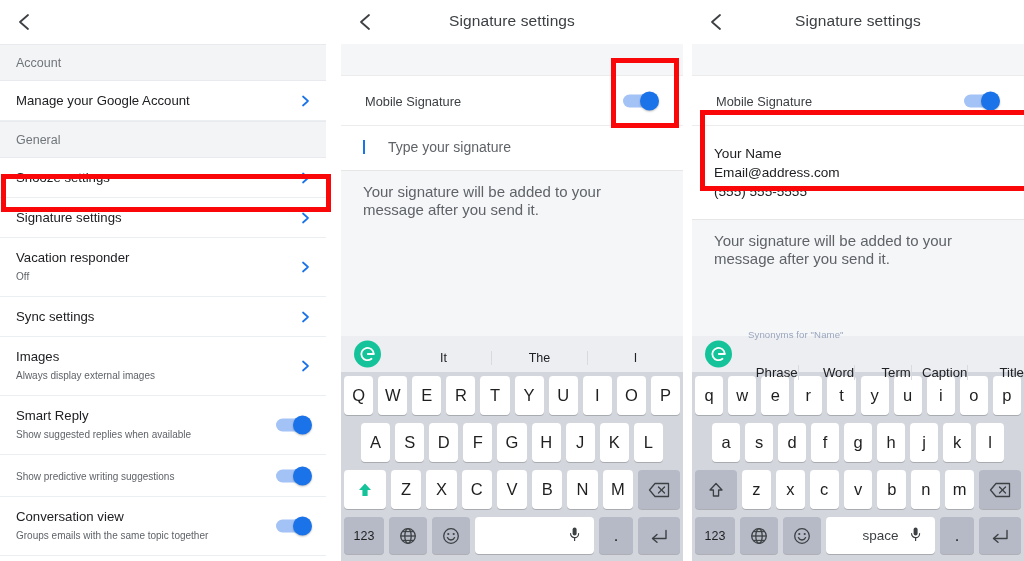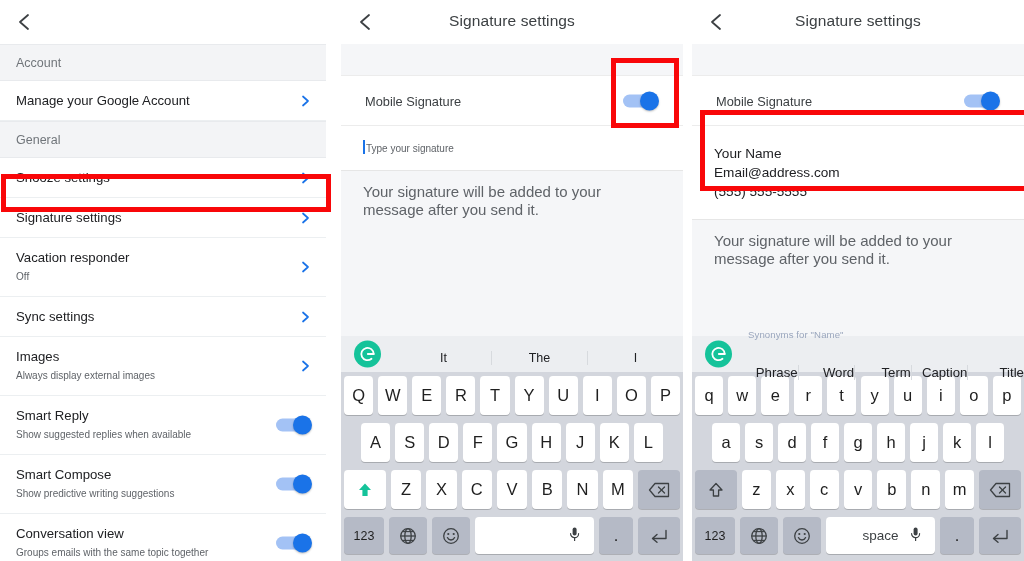--- a/index.html
+++ b/index.html
@@ -81,21 +81,21 @@
     font-size: 12.8px; color: #3c4043;
   }
   .sig-input {
     position: relative; background: #fff; padding: 12px 20px 14px 22px;
     border-bottom: 1px solid #e6e6e6; min-height: 42px;
   }
   .caret {
     display: inline-block; width: 2px; height: 14px;
     background: #1a73e8; vertical-align: -2px; margin-right: 1px;
   }
-  .sig-placeholder { font-size: 10px; color: #5f6368; }
+  .sig-placeholder { font-size: 14px; color: #5f6368; padding-left: 22px; }
   .sig-value { font-size: 13.6px; color: #202124; line-height: 19px; }
   .sig-note {
     background: #f5f6f8; padding: 12px 22px 14px 22px;
     font-size: 15px; color: #5f6368; line-height: 18px;
   }
   .sig-fill { background: #f5f6f8; }
 
   
   .kb { position: absolute; left: 0; right: 0; bottom: 0; background: #d3d6dd; padding-bottom: 3px; }
   .sugg {
@@ -228,21 +228,20 @@
     <div class="row">
       <div class="row-title">Smart Reply</div>
       <div class="row-sub">Show suggested replies when available</div>
       <span class="toggle">
         <span class="track"></span>
         <span class="knob"></span>
       </span>
     </div>
 
     <div class="row">
-      <div class="row-title">Smart Compose</div>
       <div class="row-sub">Show predictive writing suggestions</div>
       <span class="toggle">
         <span class="track"></span>
         <span class="knob"></span>
       </span>
     </div>
 
     <div class="row">
       <div class="row-title">Conversation view</div>
       <div class="row-sub">Groups emails with the same topic together</div>

